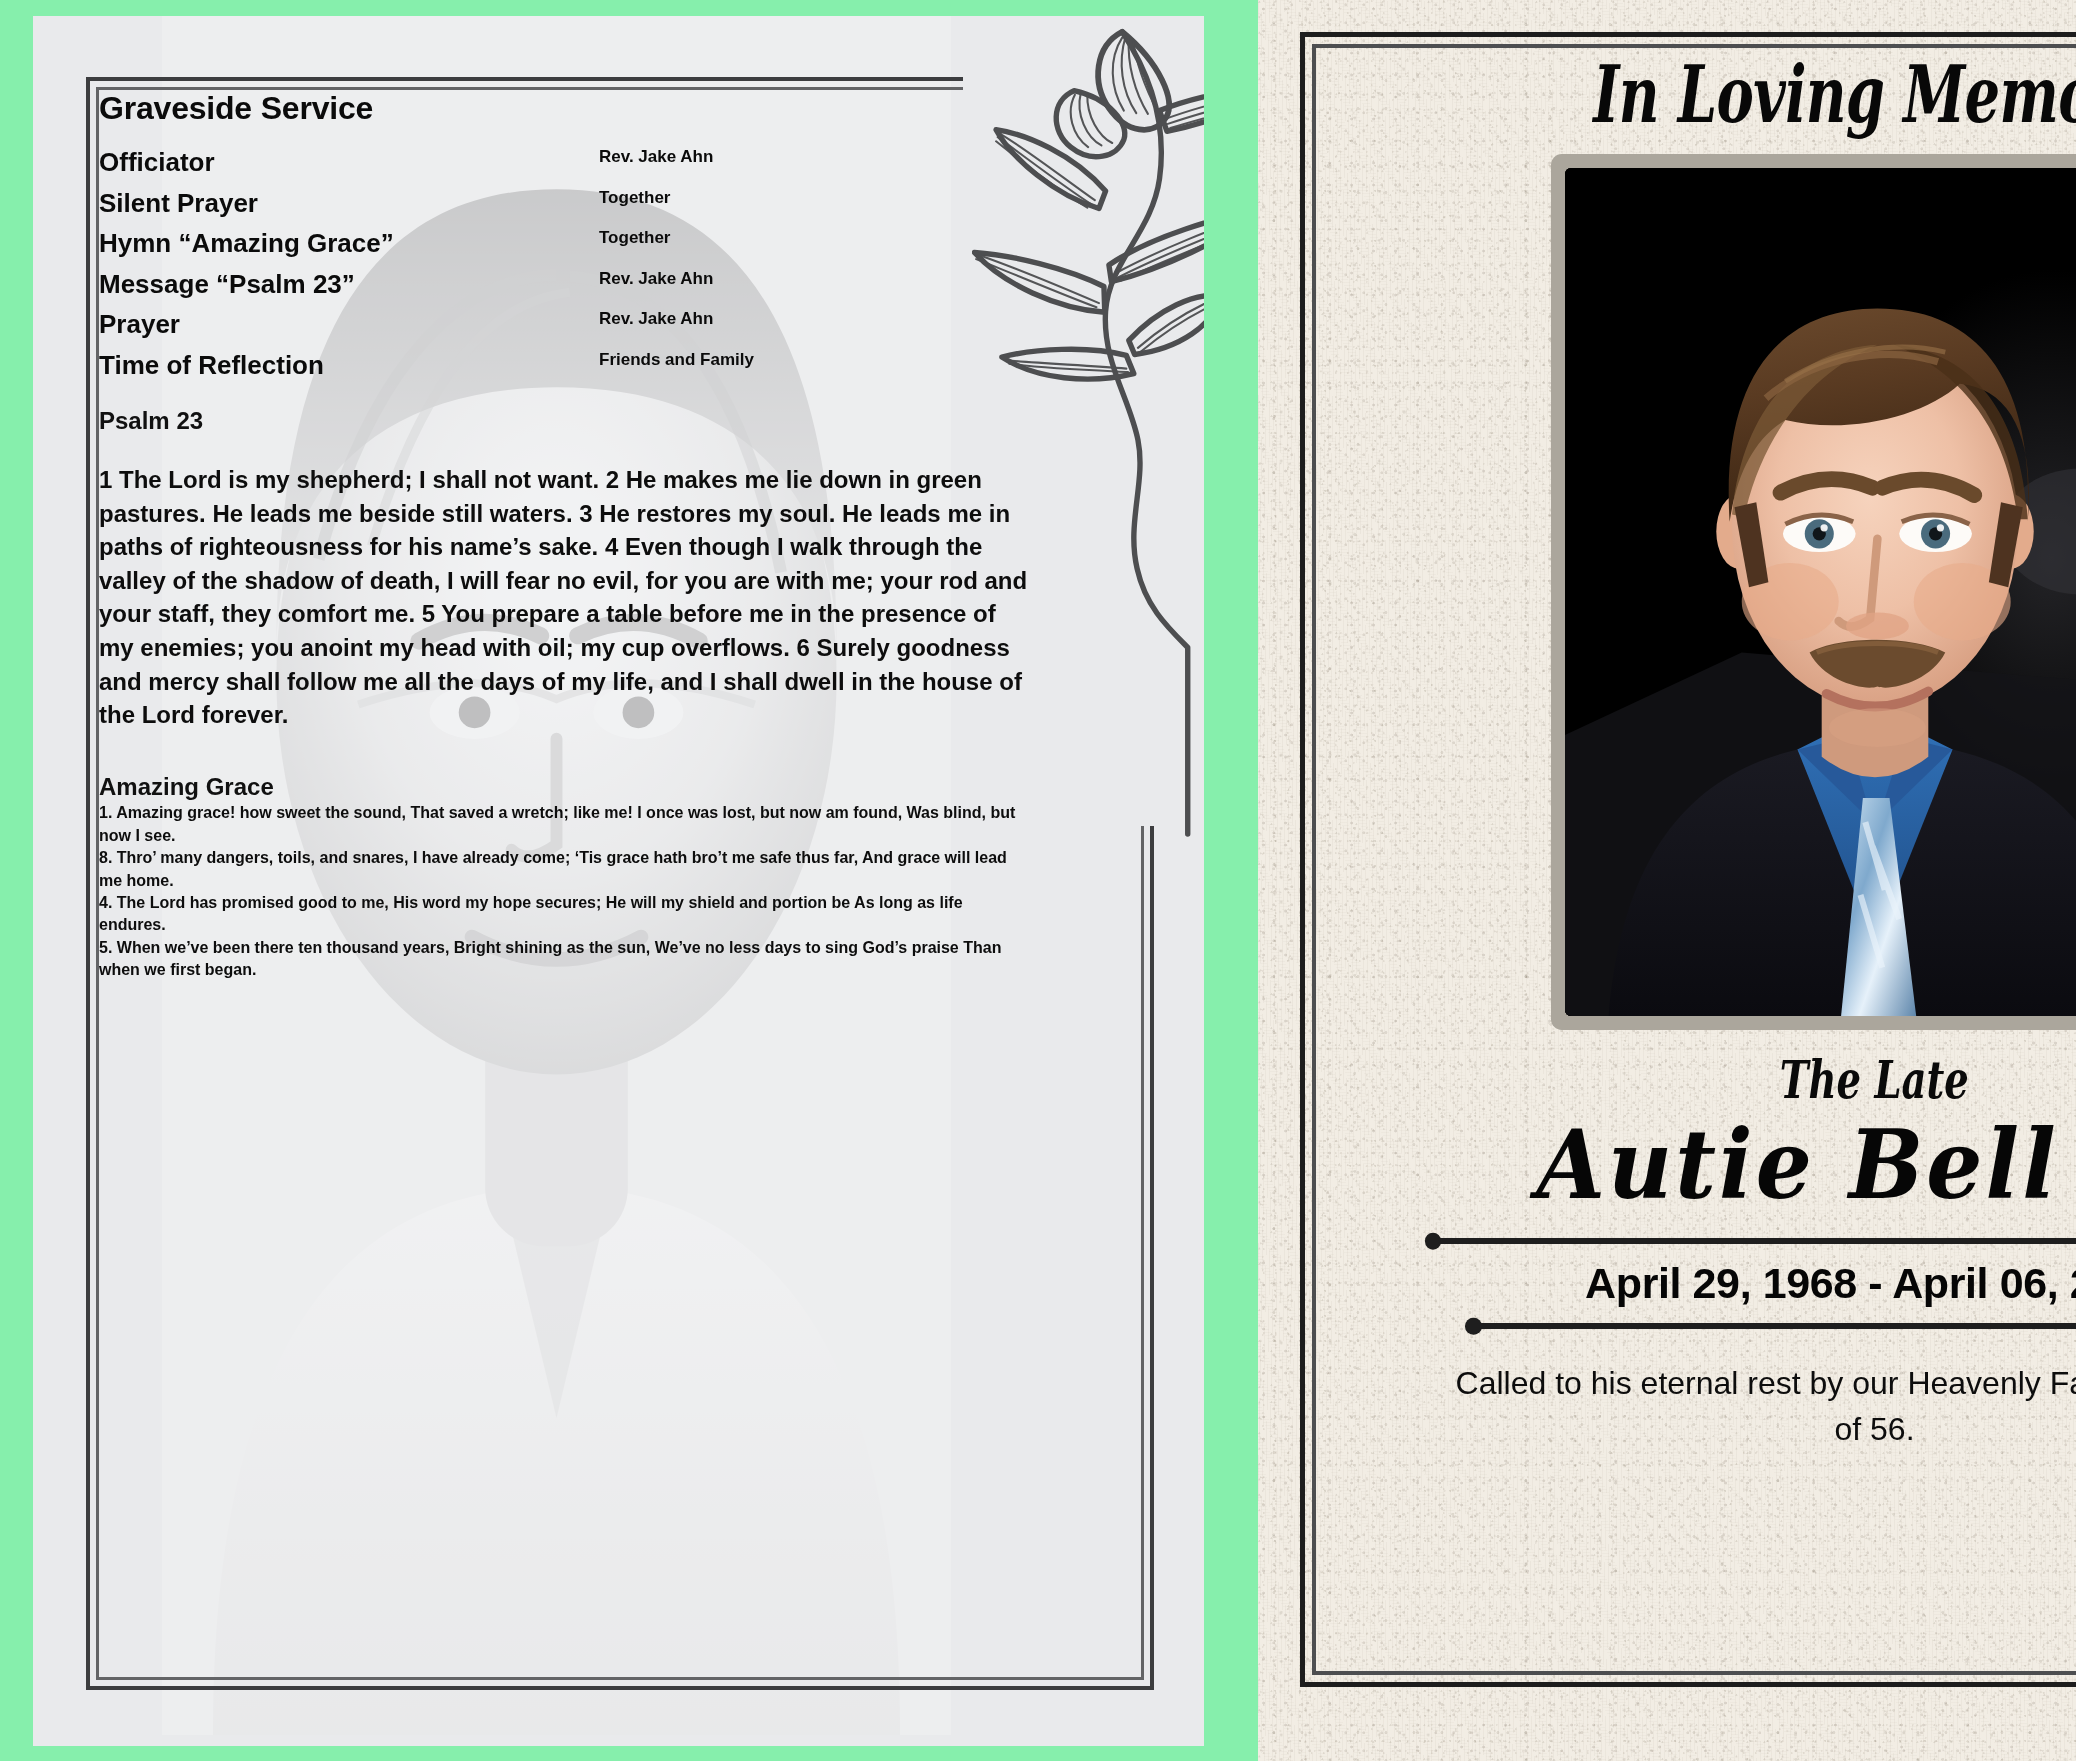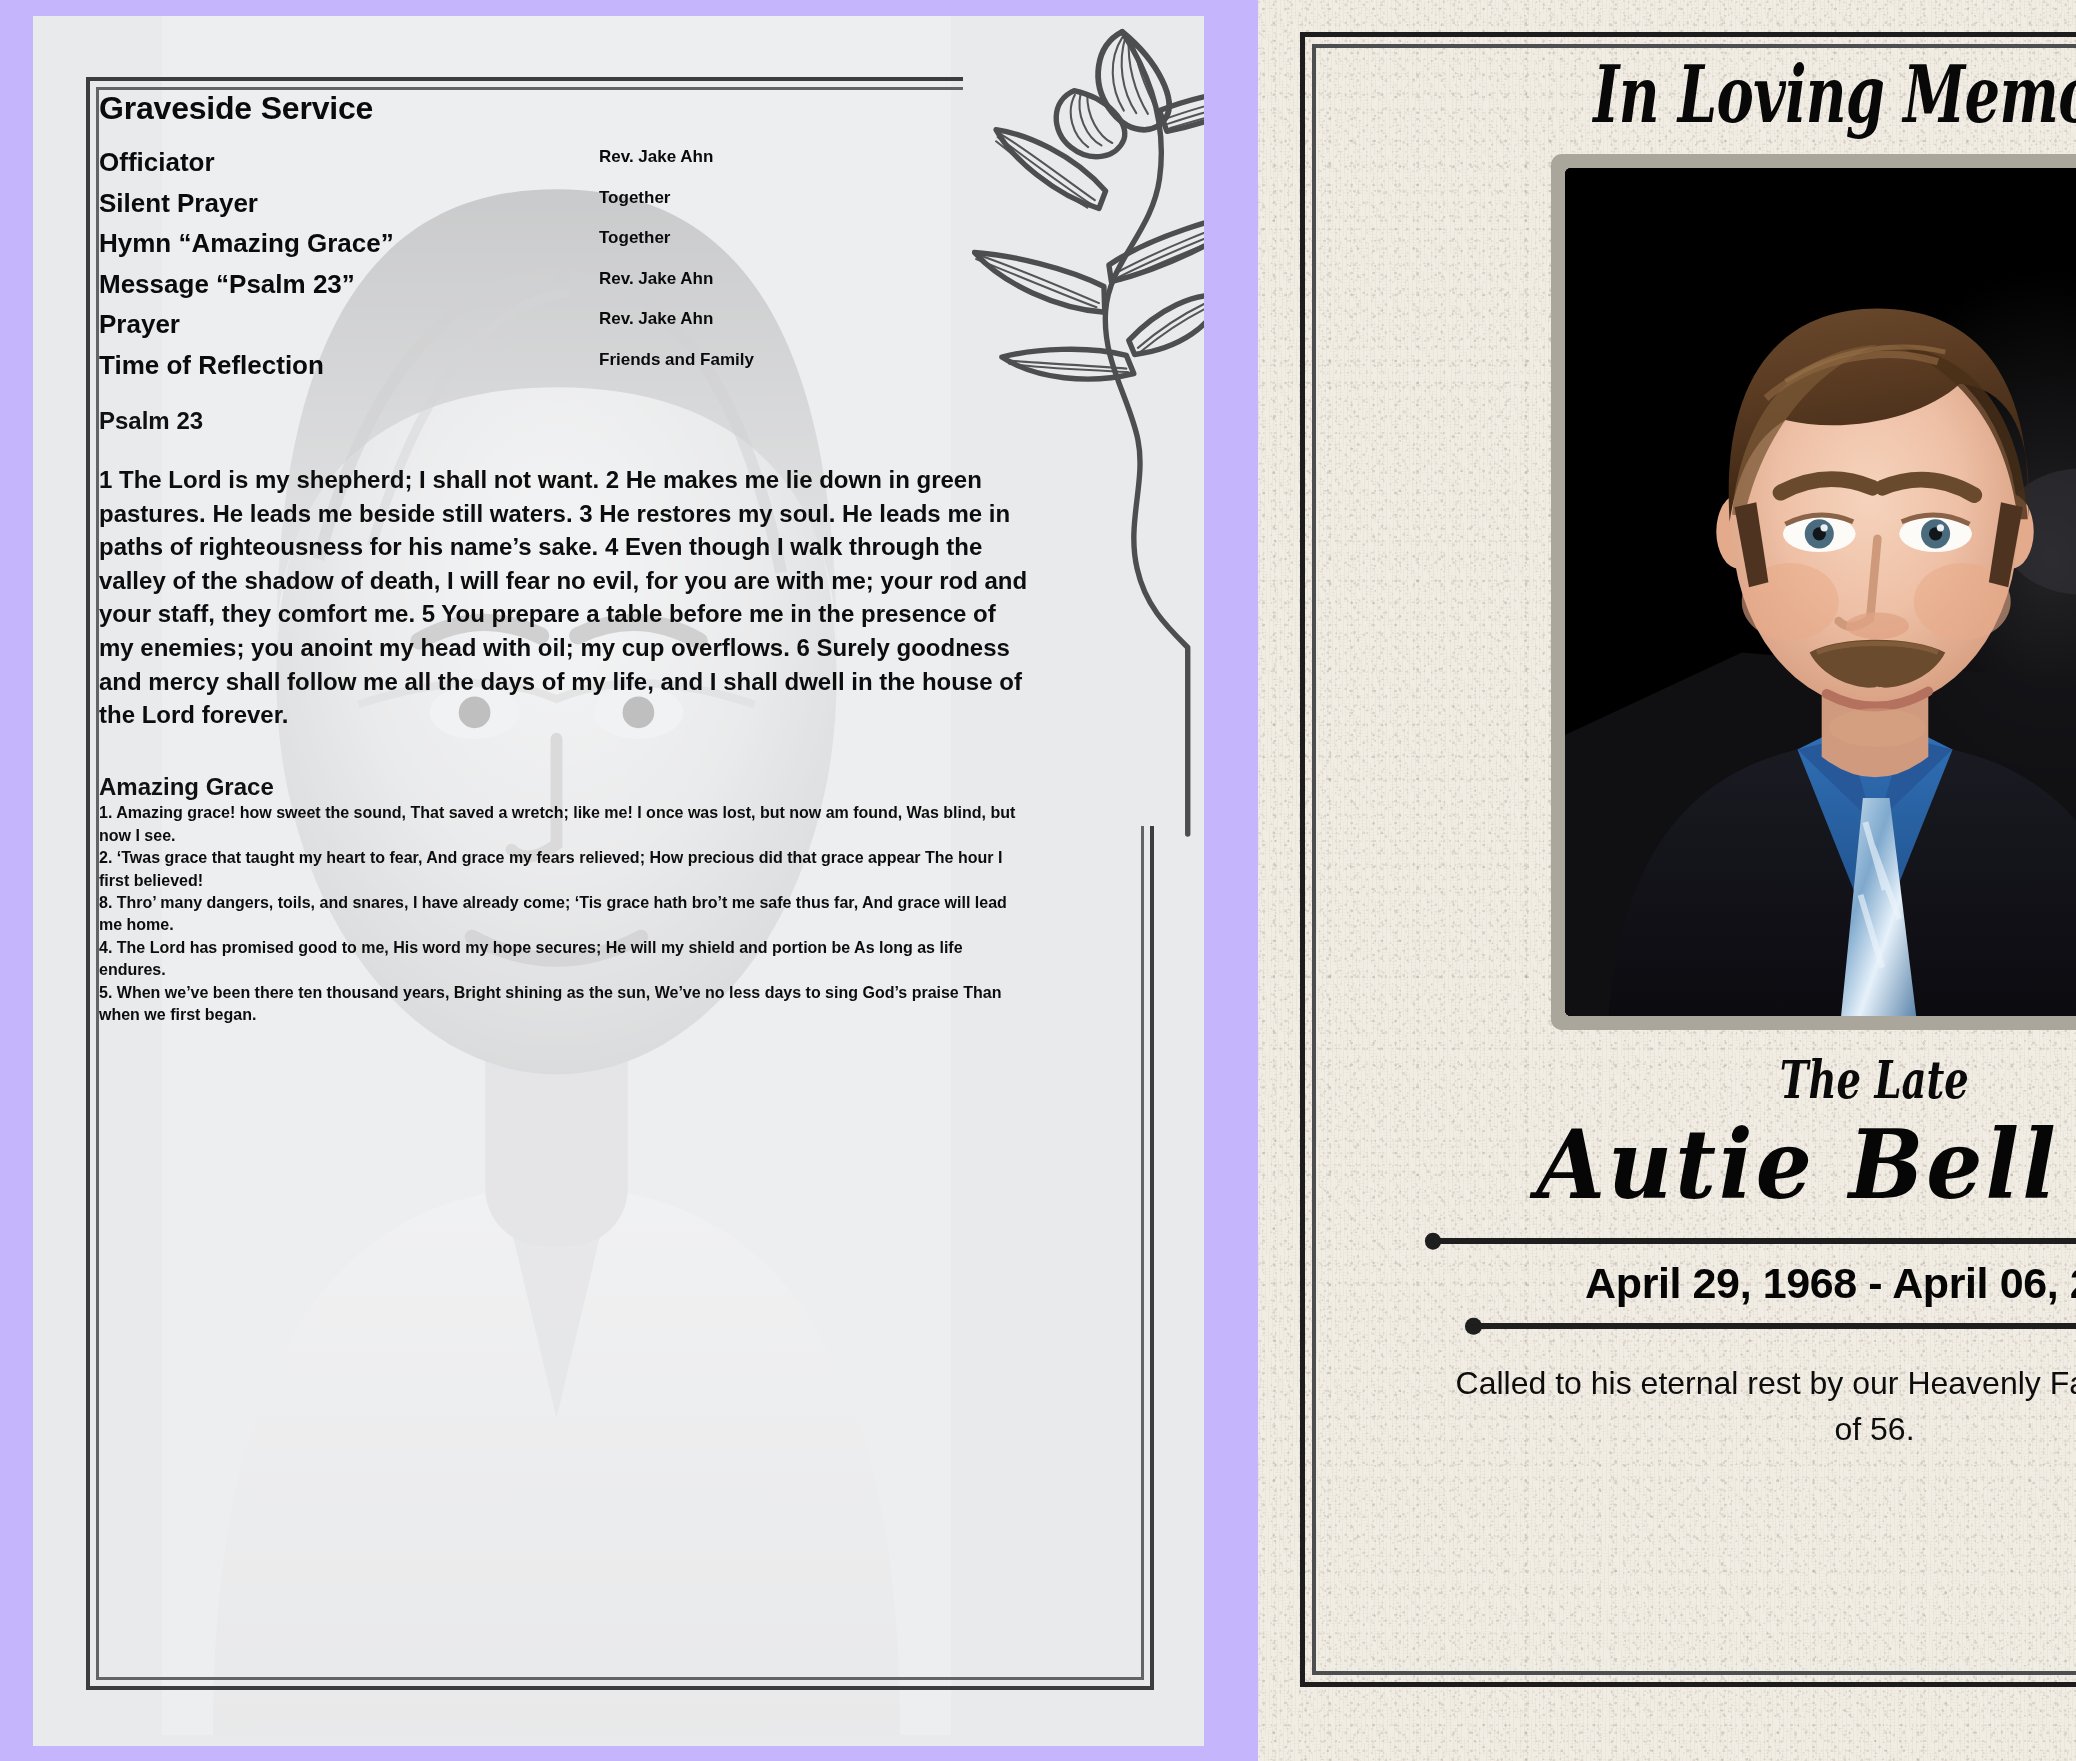--- a/index.html
+++ b/index.html
@@ -12,21 +12,21 @@
   }
 
   
   .spread { position:absolute; inset:0; display:block; }
 
   
   .panel-left {
     position:absolute;
     left:0; top:0;
     width:1272px; height:1762px;
-    background:#c4b5fd;
+    background:#86efac;
   }
   .panel-left-inner {
     position:absolute;
     left:33px; top:16px;
     width:1171px; height:1730px;
     background:#e9eaec;
     overflow:hidden;
   }
   .watermark {
     position:absolute;
@@ -362,21 +362,20 @@
             <div class="svc-label">Time of Reflection</div>
             <div class="svc-value">Friends and Family</div>
           </div>
         </div>
 
         <div class="sec-head">Psalm 23</div>
         <div class="body-text">1 The Lord is my shepherd; I shall not want. 2 He makes me lie down in green pastures. He leads me beside still waters. 3 He restores my soul. He leads me in paths of righteousness for his name’s sake. 4 Even though I walk through the valley of the shadow of death, I will fear no evil, for you are with me; your rod and your staff, they comfort me. 5 You prepare a table before me in the presence of my enemies; you anoint my head with oil; my cup overflows. 6 Surely goodness and mercy shall follow me all the days of my life, and I shall dwell in the house of the Lord forever.</div>
 
         <div class="sec-head tight">Amazing Grace</div>
         <div class="verse">1. Amazing grace! how sweet the sound, That saved a wretch; like me! I once was lost, but now am found, Was blind, but now I see.</div>
-        <div class="verse">2. ‘Twas grace that taught my heart to fear, And grace my fears relieved; How precious did that grace appear The hour I first believed!</div>
         <div class="verse">8. Thro’ many dangers, toils, and snares, I have already come; ‘Tis grace hath bro’t me safe thus far, And grace will lead me home.</div>
         <div class="verse">4. The Lord has promised good to me, His word my hope secures; He will my shield and portion be As long as life endures.</div>
         <div class="verse">5. When we’ve been there ten thousand years, Bright shining as the sun, We’ve no less days to sing God’s praise Than when we first began.</div>
       </div>
     </div>
   </div>
 
   <div class="panel-right">
     <div class="paper-tex"></div>
     <div class="paper-tex2"></div>

